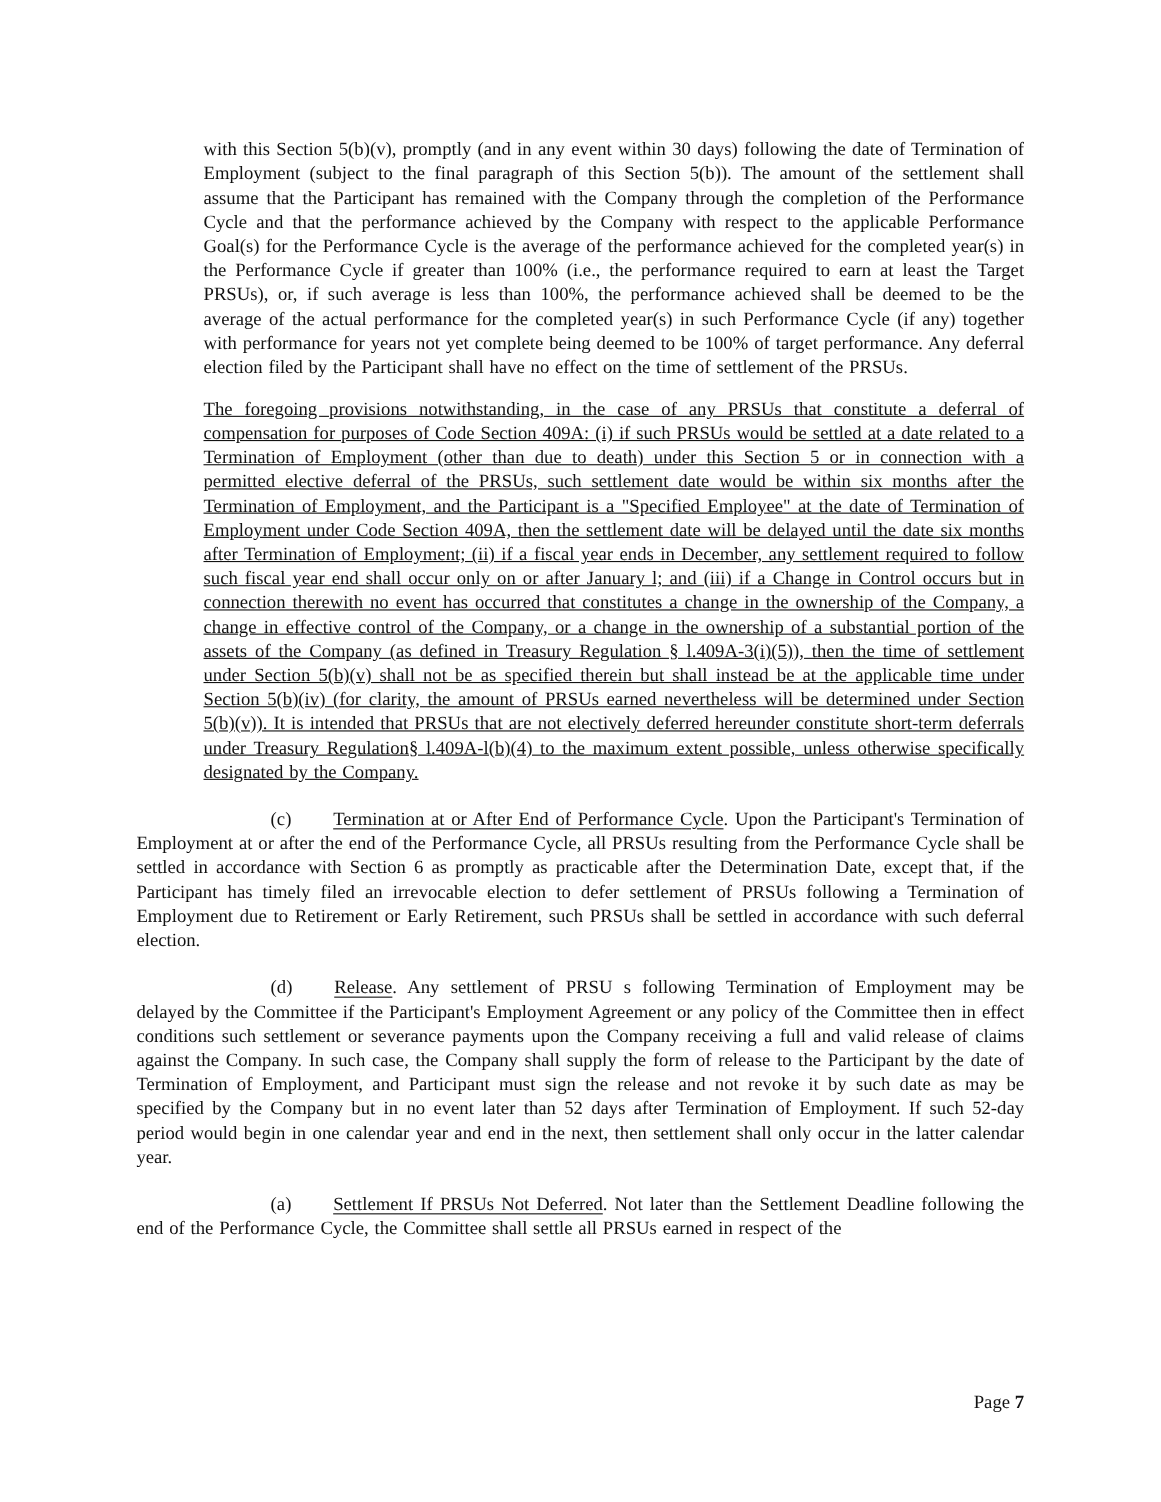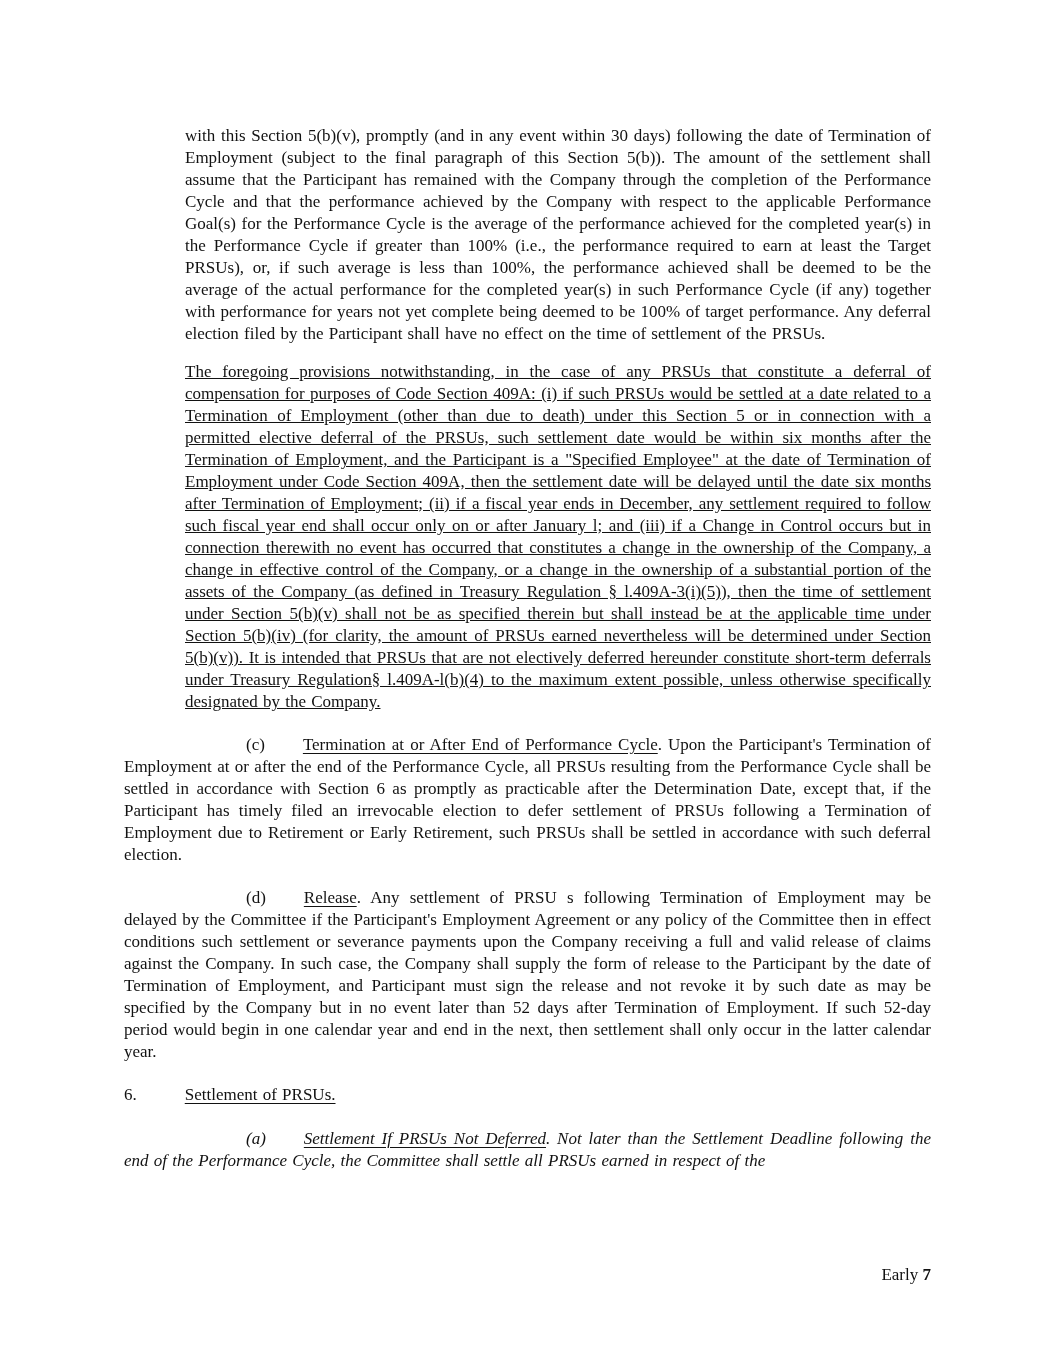--- a/index.html
+++ b/index.html
@@ -38,21 +38,21 @@
   p.hang {
     text-indent: 122px;
     margin-bottom: 21px;
   }
   p.hang .after-label { display: inline-block; width: 38px; }
   p.section-head {
     text-indent: 0;
     margin-bottom: 22px;
   }
   p.section-head .after-label { display: inline-block; width: 48px; }
-  p.last-para { margin-bottom: 0; font-style: italic; }
+  p.last-para { margin-bottom: 0; }
   .u { text-decoration: underline; text-underline-offset: 3px; }
   .footer {
     position: absolute;
     top: 1264px;
     right: 124px;
     font-size: 17px;
     line-height: 22px;
   }
   .footer b { font-weight: bold; }
 </style>
@@ -62,19 +62,18 @@
 <div class="page">
 
   <p class="block-indent p1"><span>with this Section 5(b)(v), promptly (and in any event within 30 days) following the date of Termination of Employment (subject to the final paragraph of this Section 5(b)). The amount of the settlement shall assume that the Participant has remained with the Company through the completion of the Performance Cycle and that the performance achieved by the Company with respect to the applicable Performance Goal(s) for the Performance Cycle is the average of the performance achieved for the completed year(s) in the Performance Cycle if greater than 100% (i.e., the performance required to earn at least the Target PRSUs), or, if such average is less than 100%, the performance achieved shall be deemed to be the average of the actual performance for the completed year(s) in such Performance Cycle (if any) together with performance for years not yet complete being deemed to be 100% of target performance. Any deferral election filed by the Participant shall have no effect on the time of settlement of the PRSUs.</span></p>
 
   <p class="block-indent p2"><span>The foregoing provisions notwithstanding, in the case of any PRSUs that constitute a deferral of compensation for purposes of Code Section 409A: (i) if such PRSUs would be settled at a date related to a Termination of Employment (other than due to death) under this Section 5 or in connection with a permitted elective deferral of the PRSUs, such settlement date would be within six months after the Termination of Employment, and the Participant is a "Specified Employee" at the date of Termination of Employment under Code Section 409A, then the settlement date will be delayed until the date six months after Termination of Employment; (ii) if a fiscal year ends in December, any settlement required to follow such fiscal year end shall occur only on or after January l; and (iii) if a Change in Control occurs but in connection therewith no event has occurred that constitutes a change in the ownership of the Company, a change in effective control of the Company, or a change in the ownership of a substantial portion of the assets of the Company (as defined in Treasury Regulation § l.409A-3(i)(5)), then the time of settlement under Section 5(b)(v) shall not be as specified therein but shall instead be at the applicable time under Section 5(b)(iv) (for clarity, the amount of PRSUs earned nevertheless will be determined under Section 5(b)(v)). It is intended that PRSUs that are not electively deferred hereunder constitute short-term deferrals under Treasury Regulation§ l.409A-l(b)(4) to the maximum extent possible, unless otherwise specifically designated by the Company.</span></p>
 
   <p class="hang"><span>(c)</span><span class="after-label"></span><span class="u">Termination at or After End of Performance Cycle</span><span>. Upon the Participant's Termination of Employment at or after the end of the Performance Cycle, all PRSUs resulting from the Performance Cycle shall be settled in accordance with Section 6 as promptly as practicable after the Determination Date, except that, if the Participant has timely filed an irrevocable election to defer settlement of PRSUs following a Termination of Employment due to Retirement or Early Retirement, such PRSUs shall be settled in accordance with such deferral election.</span></p>
 
   <p class="hang"><span>(d)</span><span class="after-label"></span><span class="u">Release</span><span>. Any settlement of PRSU s following Termination of Employment may be delayed by the Committee if the Participant's Employment Agreement or any policy of the Committee then in effect conditions such settlement or severance payments upon the Company receiving a full and valid release of claims against the Company. In such case, the Company shall supply the form of release to the Participant by the date of Termination of Employment, and Participant must sign the release and not revoke it by such date as may be specified by the Company but in no event later than 52 days after Termination of Employment. If such 52-day period would begin in one calendar year and end in the next, then settlement shall only occur in the latter calendar year.</span></p>
 
-  <p class="section-head"><span>6.</span><span class="after-label"></span><span class="u">Settlement of PRSUs.</span></p>
 
   <p class="hang last-para"><span>(a)</span><span class="after-label"></span><span class="u">Settlement If PRSUs Not Deferred</span><span>. Not later than the Settlement Deadline following the end of the Performance Cycle, the Committee shall settle all PRSUs earned in respect of the</span></p>
 
 </div>
 
-<div class="footer"><span>Early</span> <b>7</b></div>
+<div class="footer"><span>Page</span> <b>7</b></div>
 
 </body></html>

